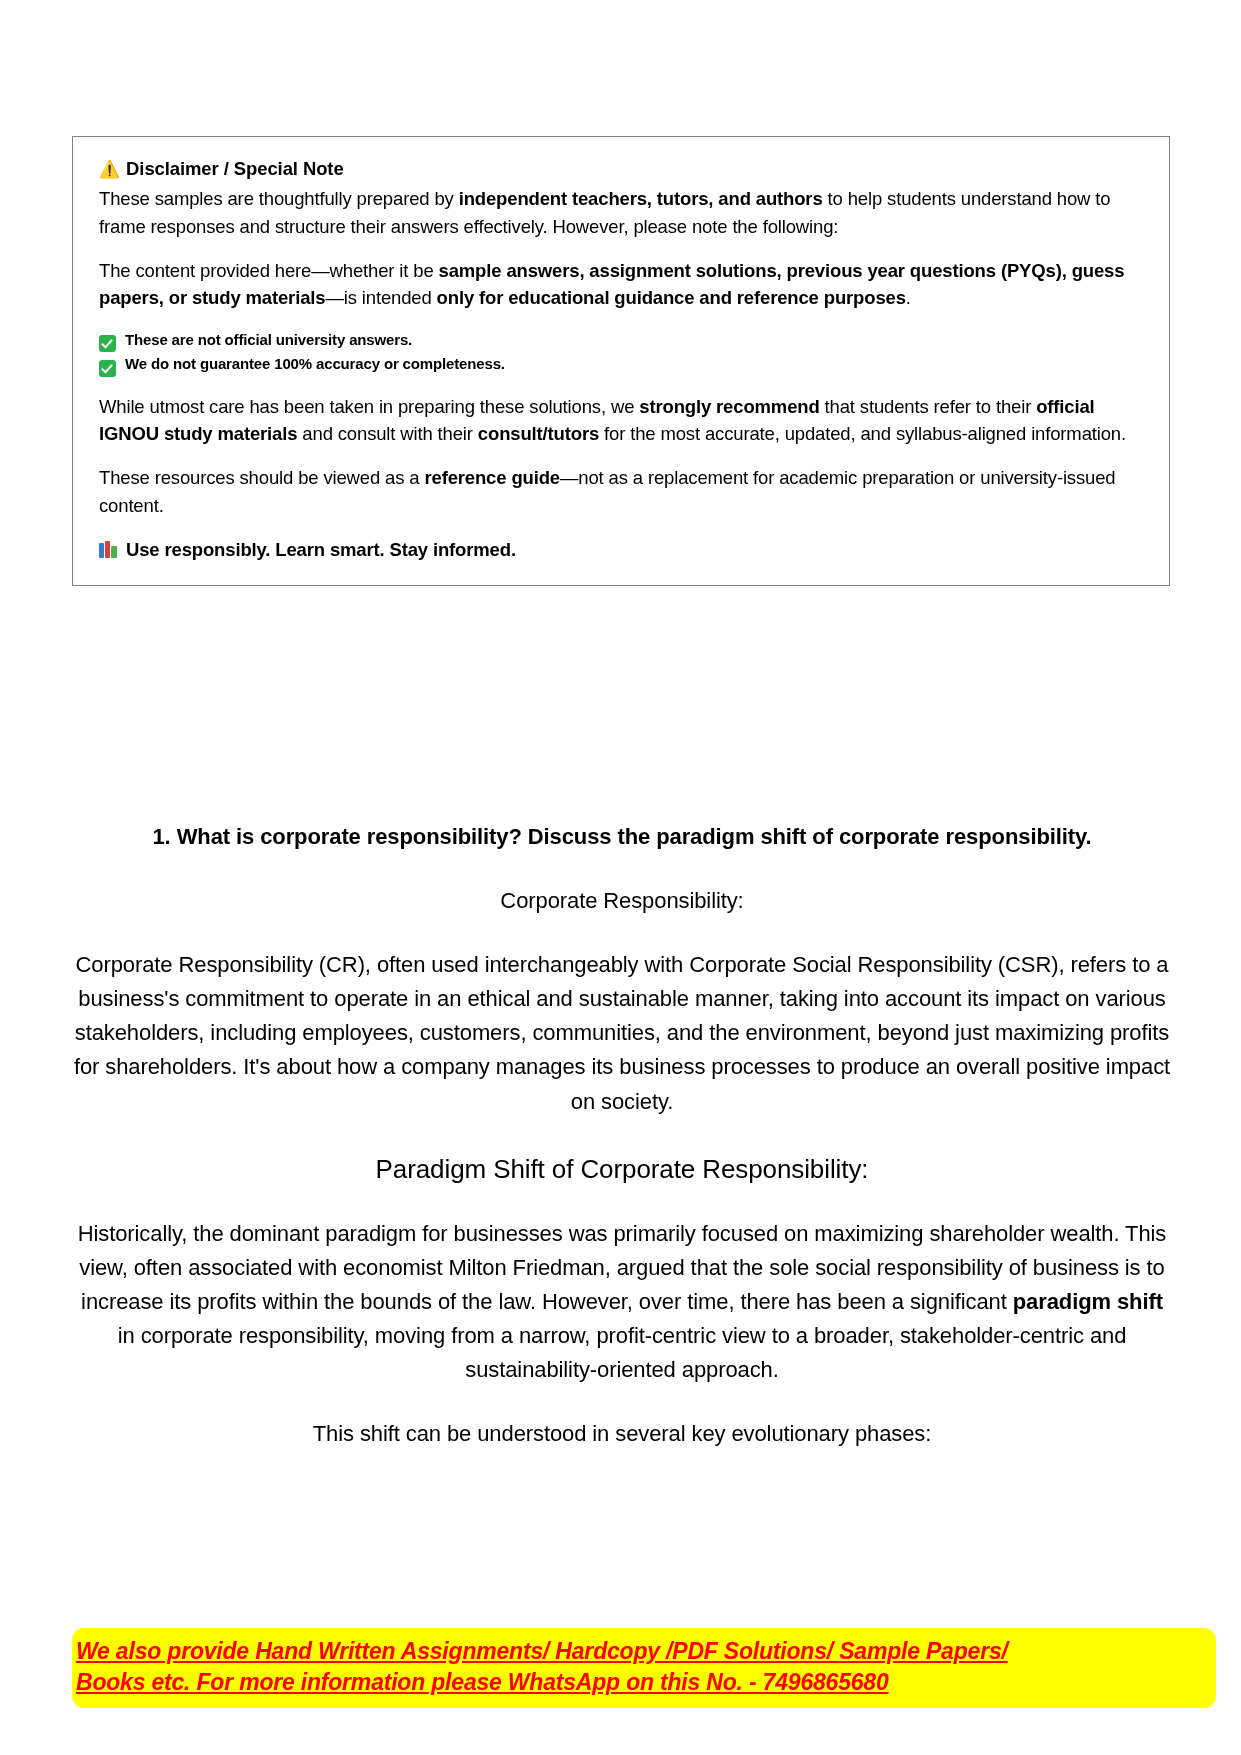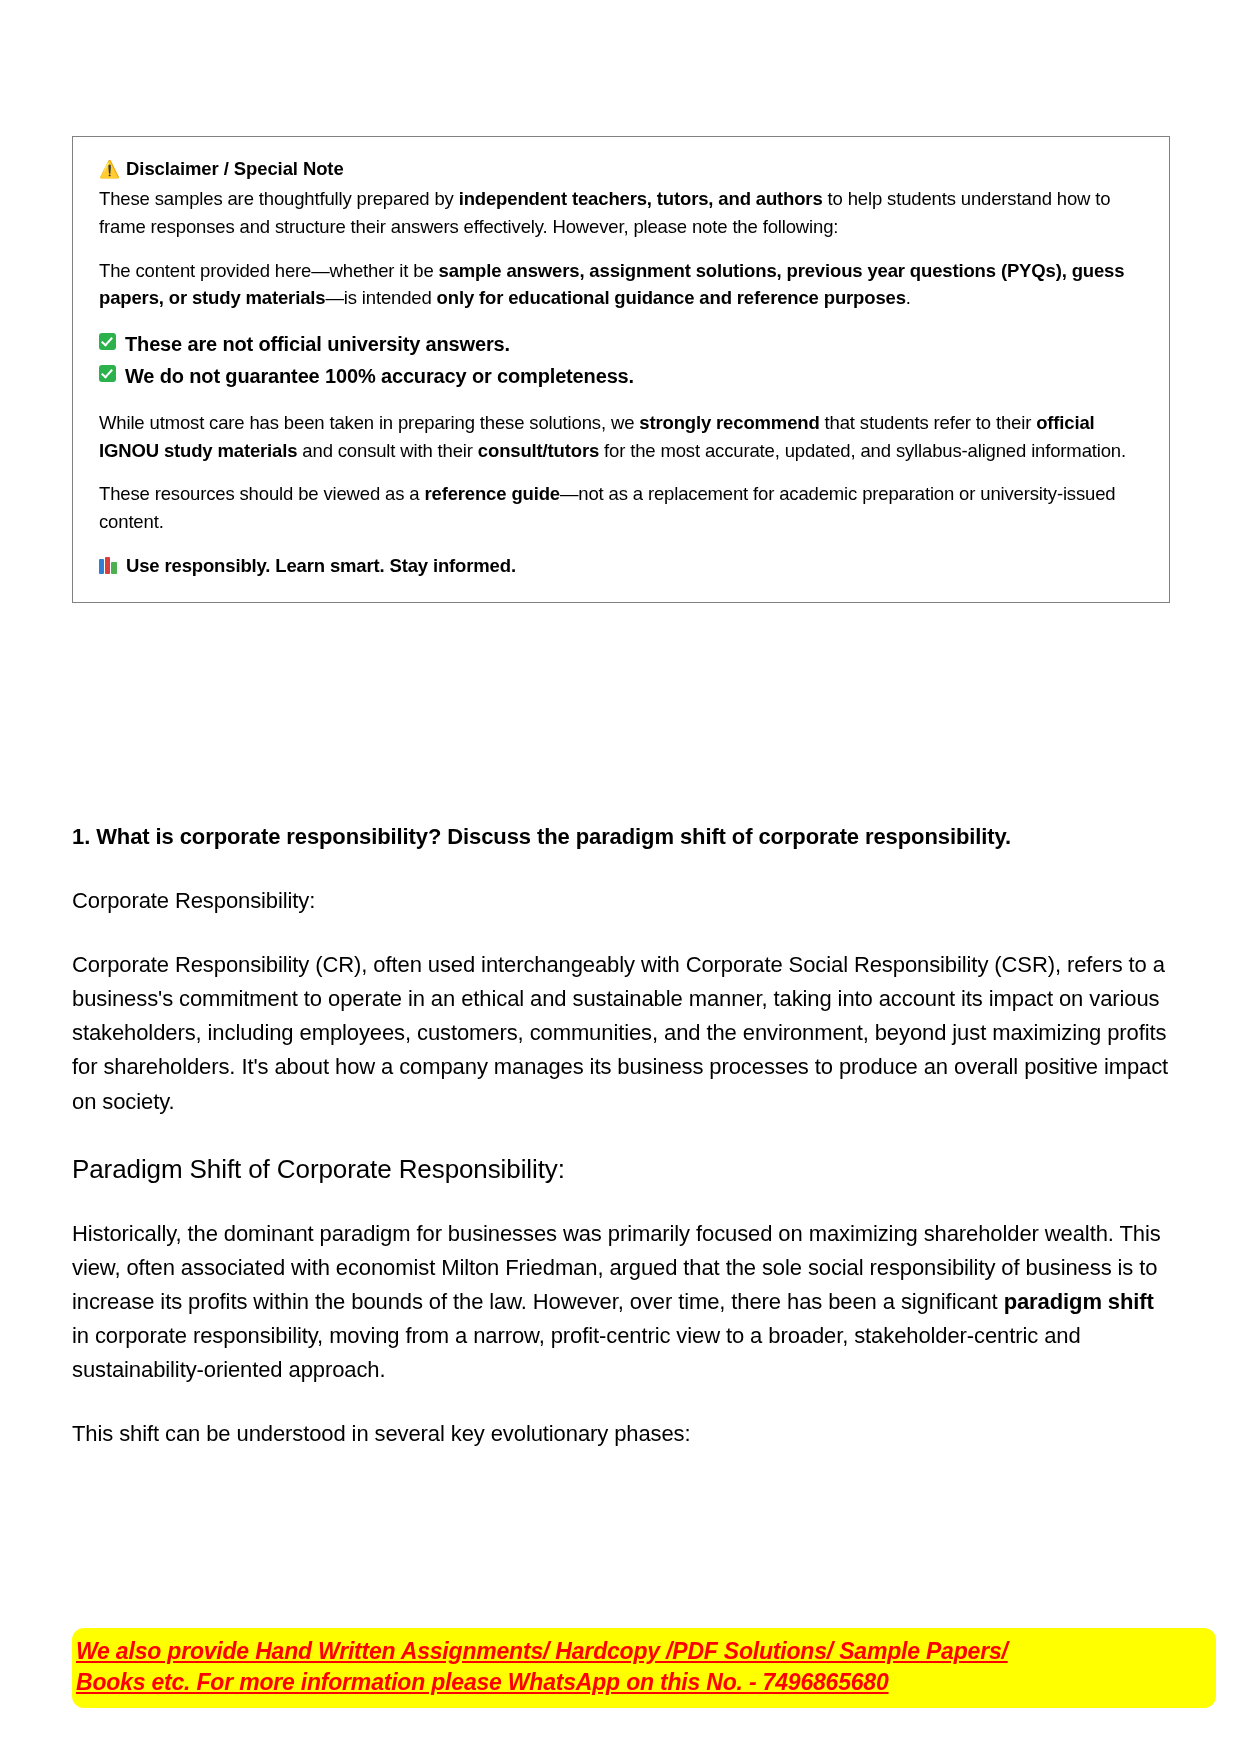--- a/index.html
+++ b/index.html
@@ -54,26 +54,26 @@
     margin-bottom: 0;
   }
   .disclaimer-box b { font-weight: bold; }
 
   .check-list {
     list-style: none;
     margin: 0 0 16px 0;
     padding: 0;
   }
   .check-list li {
-    font-size: 20px;
+    font-size: 15px;
     font-weight: bold;
     line-height: 1.62;
     margin: 0;
     display: flex;
-    align-items: flex-start;
+    align-items: flex-end;
     letter-spacing: -0.15px;
   }
   .check-box {
     display: inline-block;
     width: 17px;
     height: 17px;
     background: #2bb24c;
     border-radius: 3px;
     margin-right: 9px;
     margin-top: 5px;
@@ -128,20 +128,21 @@
     font-weight: bold;
     line-height: 1.35;
     margin: 0 0 32px 0;
     letter-spacing: -0.2px;
   }
   .content p {
     font-size: 22px;
     line-height: 1.55;
     margin: 0 0 30px 0;
     letter-spacing: -0.1px;
+    text-align: center;
   }
   .content p.sub-head {
     font-weight: normal;
     font-size: 26px;
     margin-bottom: 28px;
   }
   .content p b { font-weight: bold; }
 
   
   .footer-banner {

